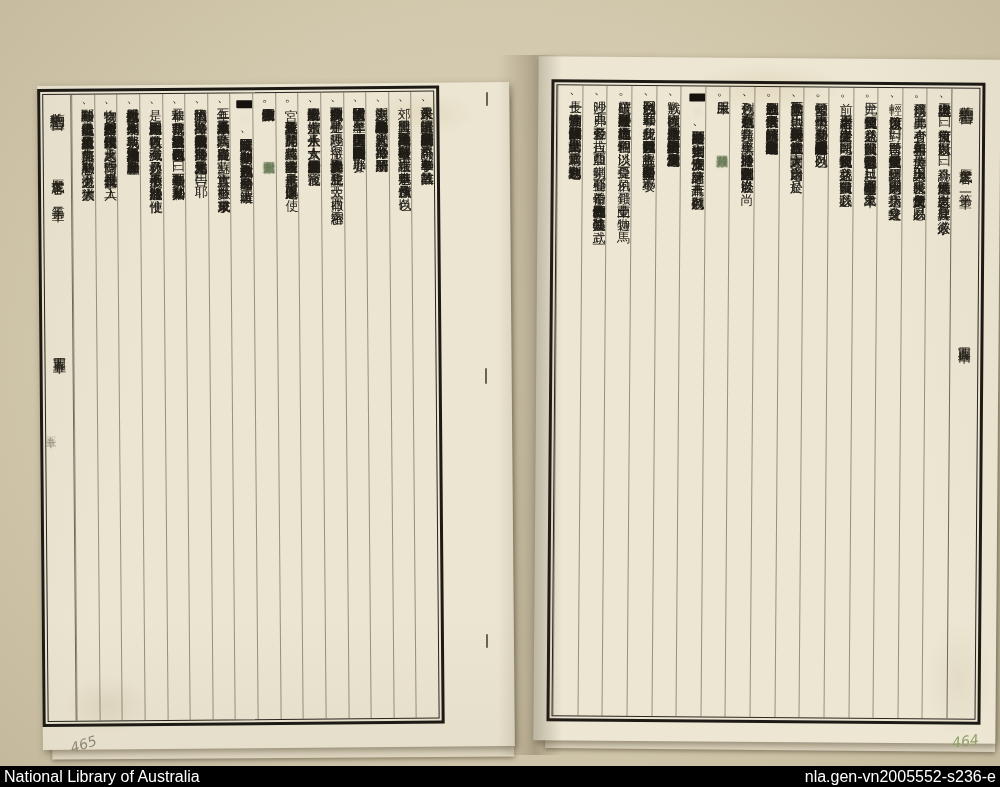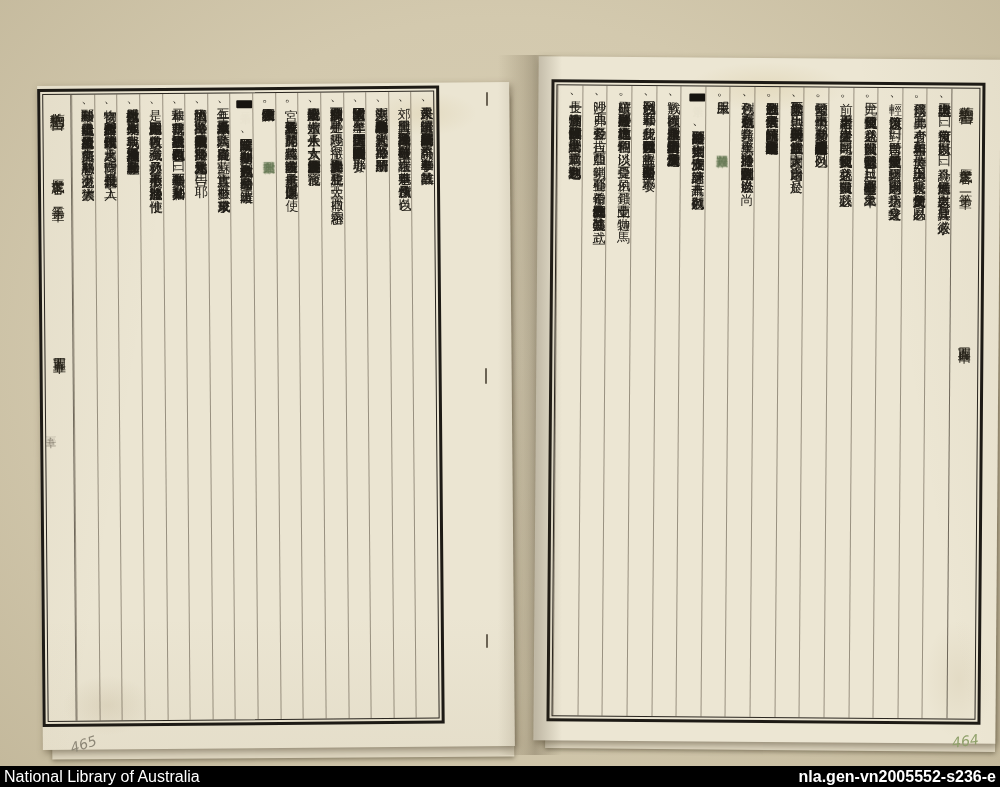--- a/index.html
+++ b/index.html
@@ -38,21 +38,21 @@
   .gutter{position:absolute;left:498px;top:55px;width:64px;height:700px;pointer-events:none;
           background:linear-gradient(to right, rgba(0,0,0,0) 0%, rgba(80,66,40,.18) 40%, rgba(60,48,28,.26) 58%, rgba(0,0,0,0) 100%);}
   .stitch{position:absolute;width:2px;background:#6b6354;border-radius:1px;}
   
   .pencil{position:absolute;font-family:"DejaVu Sans","Liberation Sans",sans-serif;
           font-style:italic;}
   
   .bottombar{position:absolute;left:0;right:0;bottom:0;height:21px;background:#000;
              font-family:"Liberation Sans","DejaVu Sans",sans-serif;font-size:16px;color:#fff;}
   .bottombar .bleft{position:absolute;left:4px;top:2px;}
-  .bottombar .bright{position:absolute;right:4px;top:2px;font-weight:bold;}
+  .bottombar .bright{position:absolute;right:4px;top:2px;}
 </style>
 </head>
 <body>
 
 <div class="stage">
 
   <div class="undersheet" style="left:50px;top:96px;width:462px;height:662px;transform:rotate(-0.4deg);"></div>
   <div class="undersheet" style="left:548px;top:68px;width:450px;height:682px;transform:rotate(0.5deg);"></div>
 
   <div class="paper left" style="left:40px;top:84px;width:472px;height:664px;">

